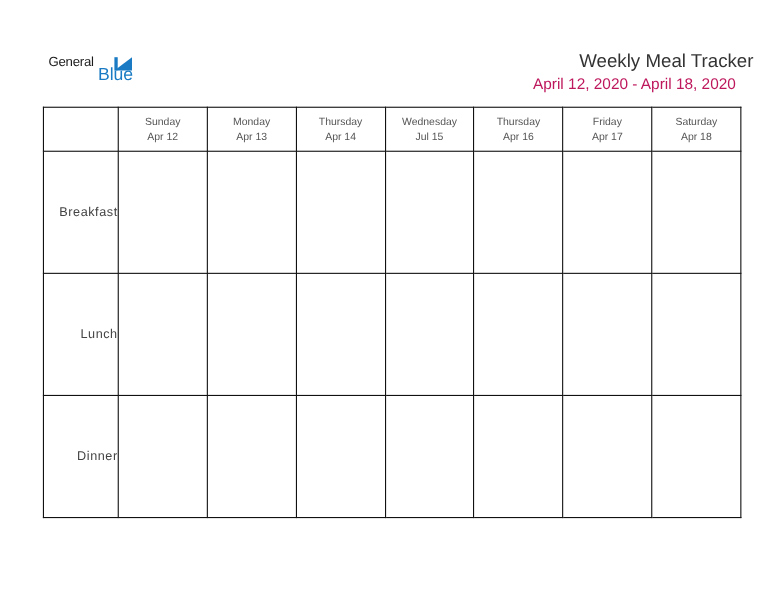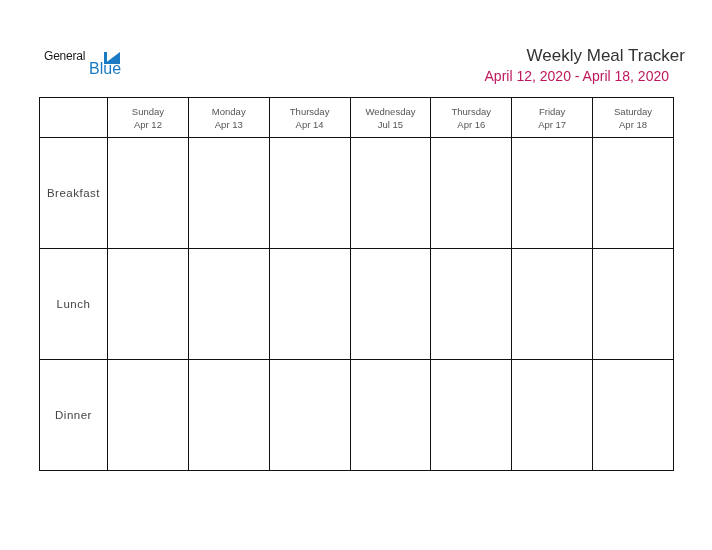--- a/index.html
+++ b/index.html
@@ -8,21 +8,21 @@
   .logo .g{position:absolute;left:0;top:0;font-size:12px;color:#1a1a1a;letter-spacing:-0.2px;}
   .logo .b{position:absolute;left:45px;top:11px;font-size:16px;color:#1a7bc4;}
   .logo .tri{position:absolute;left:60px;top:3px;width:0;height:0;border-left:16px solid transparent;border-bottom:12px solid #1a7bc4;}
   .logo .bar{position:absolute;left:60px;top:3px;width:3px;height:12px;background:#1a7bc4;}
   .title{position:absolute;right:27px;top:46px;font-size:17px;color:#333;text-align:right;}
   .subtitle{position:absolute;right:43px;top:68px;font-size:14px;color:#be185d;text-align:right;}
   table{position:absolute;left:39px;top:97px;width:635px;border-collapse:collapse;table-layout:fixed;}
   td,th{border:1.3px solid #111;padding:0;}
   th{height:39px;font-weight:normal;font-size:9.5px;color:#555;line-height:13px;}
   td{height:110px;}
-  td.lbl{font-size:11.5px;color:#444;text-align:center;letter-spacing:0.5px;}
+  td.lbl{font-size:11.5px;color:#444;text-align:right;letter-spacing:0.5px;}
   col.c0{width:68px;}
 </style>
 </head>
 <body>
 
 <div class="logo">
   <span class="g">General</span>
   <span class="bar"></span>
   <span class="tri"></span>
   <span class="b">Blue</span>

